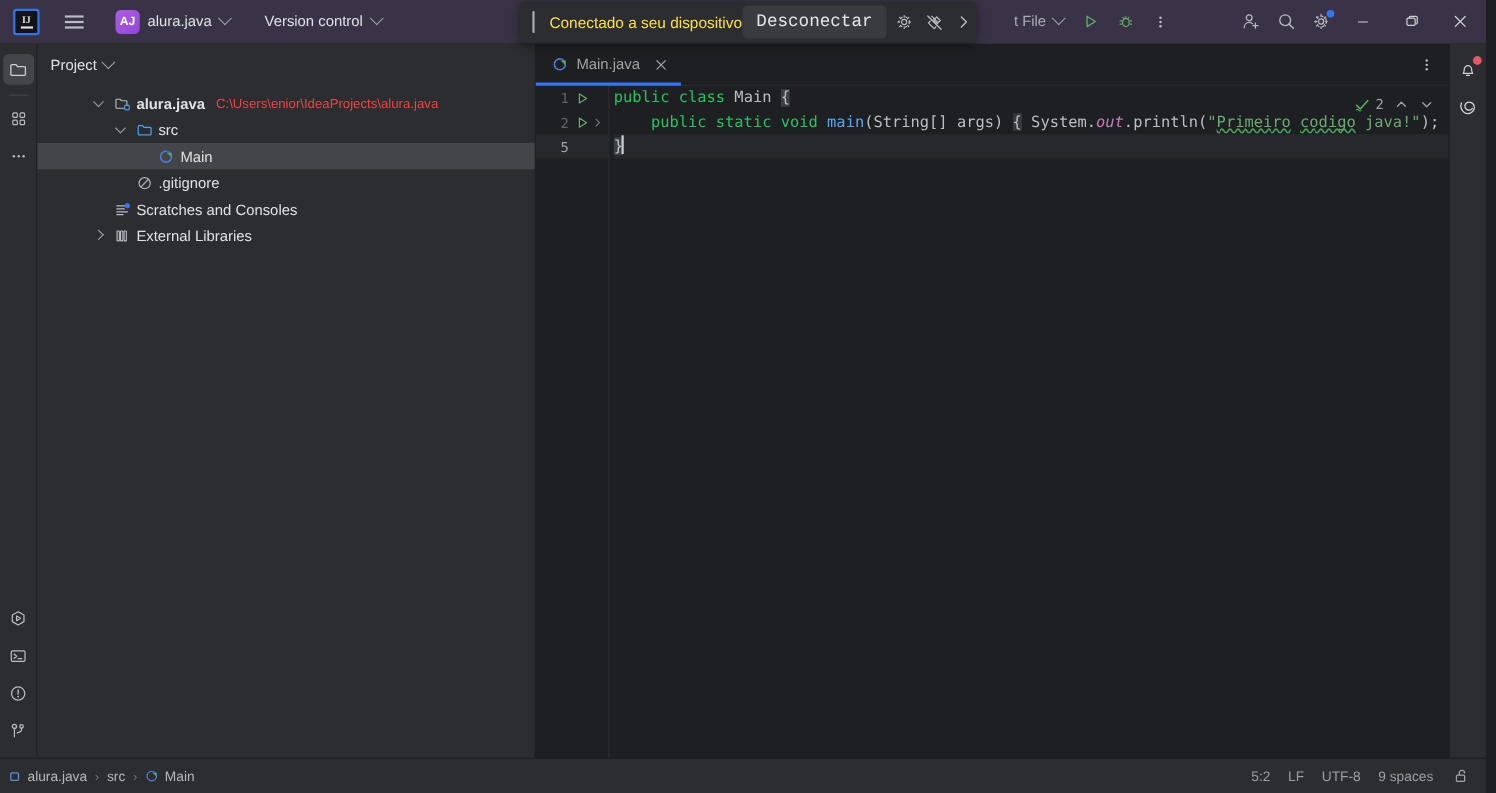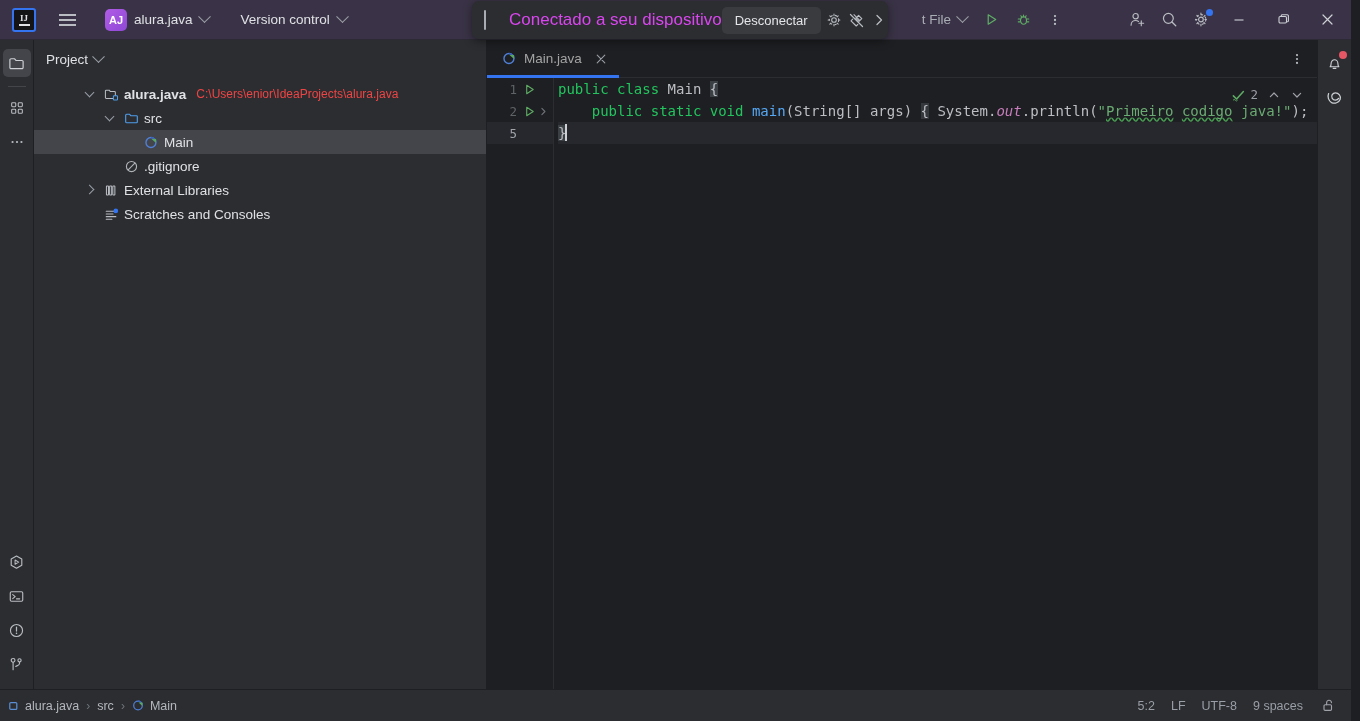--- a/index.html
+++ b/index.html
@@ -67,25 +67,25 @@
                border-radius: 50%; background: #3574f0; }
 
   
   .connect-popup {
     position: absolute; left: 472px; top: 1px; width: 416px; height: 38px;
     background: #2b2d30; border-radius: 7px;
     display: flex; align-items: center; z-index: 40;
     box-shadow: 0 2px 10px rgba(0,0,0,.45);
   }
   .cp-bar { width: 3px; height: 20px; background: #a8acb3; border-radius: 2px; margin-left: 12px; }
-  .cp-text { font-size: 17px; color: #d946ef; margin-left: 23px; white-space: nowrap; }
+  .cp-text { font-size: 14px; color: #fde047; margin-left: 13px; white-space: nowrap; }
   .cp-spacer { flex: 1 1 auto; }
   .cp-btn {
     background: #393b3f; color: #e3e5e8; border: none; border-radius: 5px;
-    font-size: 13px; font-family: Liberation Sans, sans-serif;
+    font-size: 16px; font-family: Liberation Mono, monospace;
     padding: 6px 13px; cursor: pointer; white-space: nowrap;
   }
   .cp-icon { width: 28px; height: 28px; margin-left: 4px; border-radius: 4px;
              display: flex; align-items: center; justify-content: center; cursor: pointer; }
 
   
   .body { flex: 1 1 auto; display: flex; min-height: 0; background: #1e1f22; }
 
   
   .stripe {
@@ -425,40 +425,40 @@
           <span class="ticon">
             <svg width="15" height="15" viewBox="0 0 16 16">
               <circle cx="8" cy="8" r="5.4" fill="none" stroke="#b0b3b8" stroke-width="1.2"></circle>
               <path d="M4.2 11.8 L11.8 4.2" stroke="#b0b3b8" stroke-width="1.2"></path>
             </svg>
           </span>
           <span class="tlabel">.gitignore</span>
         </div>
 
         <div class="trow" style="padding-left:50px">
+          <span class="tw"></span>
+          <span class="ticon">
+            <svg width="15" height="15" viewBox="0 0 16 16">
+              <path d="M2.4 4.5 H12 M2.4 7.4 H9.6 M2.4 10.3 H12.6 M2.4 13 H8.4" stroke="#b9bcc2" stroke-width="1.2" stroke-linecap="round"></path>
+              <circle cx="12.6" cy="4.2" r="2.5" fill="#3574f0"></circle>
+            </svg>
+          </span>
+          <span class="tlabel">Scratches and Consoles</span>
+        </div>
+
+        <div class="trow" style="padding-left:50px">
           <span class="tw right"></span>
           <span class="ticon">
             <svg width="15" height="15" viewBox="0 0 16 16">
               <rect x="2.6" y="3.2" width="2.2" height="9.6" rx="0.5" fill="none" stroke="#b9bcc2" stroke-width="1.1"></rect>
               <rect x="6.0" y="3.2" width="2.2" height="9.6" rx="0.5" fill="none" stroke="#b9bcc2" stroke-width="1.1"></rect>
               <rect x="9.4" y="3.2" width="2.2" height="9.6" rx="0.5" fill="none" stroke="#b9bcc2" stroke-width="1.1"></rect>
             </svg>
           </span>
           <span class="tlabel">External Libraries</span>
-        </div>
-
-        <div class="trow" style="padding-left:50px">
-          <span class="tw"></span>
-          <span class="ticon">
-            <svg width="15" height="15" viewBox="0 0 16 16">
-              <path d="M2.4 4.5 H12 M2.4 7.4 H9.6 M2.4 10.3 H12.6 M2.4 13 H8.4" stroke="#b9bcc2" stroke-width="1.2" stroke-linecap="round"></path>
-              <circle cx="12.6" cy="4.2" r="2.5" fill="#3574f0"></circle>
-            </svg>
-          </span>
-          <span class="tlabel">Scratches and Consoles</span>
         </div>
 
       </div>
     </div>
 
     <div class="editor-area">
       <div class="tabbar">
         <div class="tab active">
           <span class="ticon">
             <svg width="15" height="15" viewBox="0 0 16 16">

